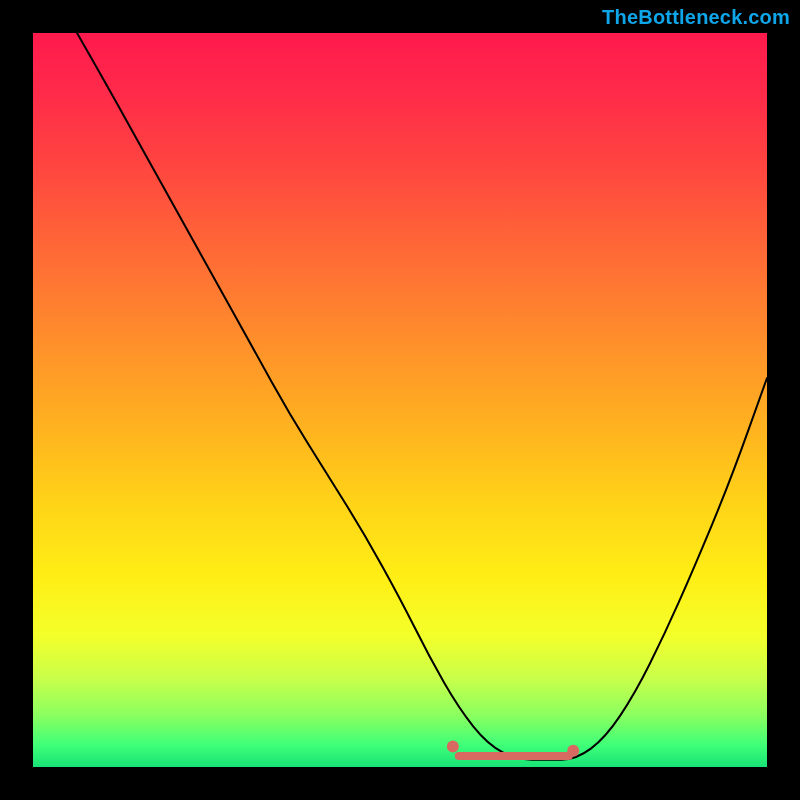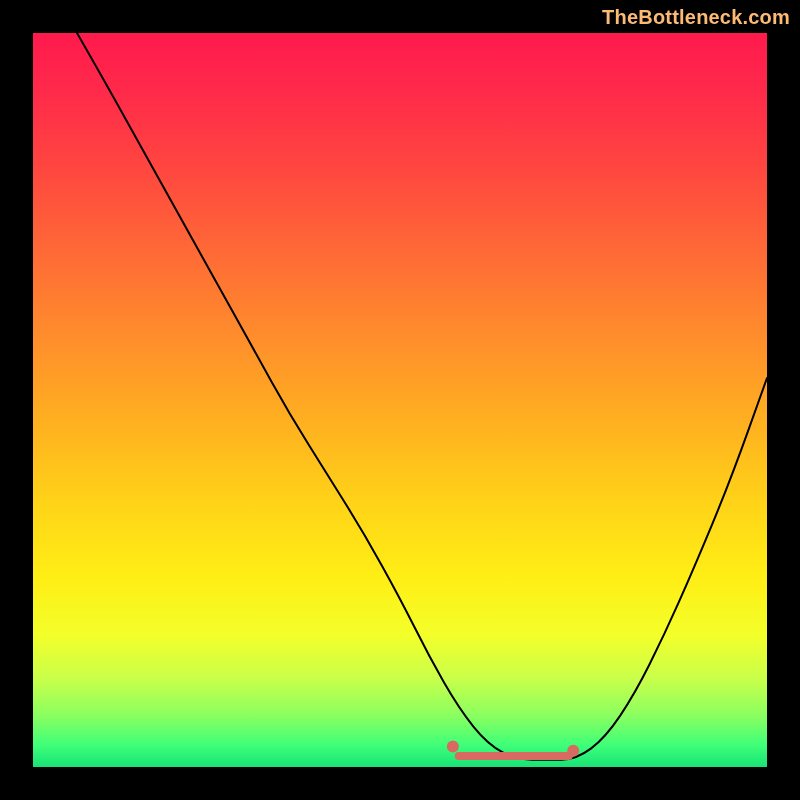--- a/index.html
+++ b/index.html
@@ -29,21 +29,21 @@
       #f4ff2a 82%,
       #c8ff4a 88%,
       #8aff60 93%,
       #3fff78 97%,
       #18e376 100%);
   }
   .attribution {
     position: absolute;
     top: 6px;
     right: 10px;
-    color: #fdba74;
+    color: #0ea5e9;
     font-size: 20px;
     font-weight: 600;
     letter-spacing: 0.2px;
   }
   svg.plot {
     position: absolute;
     left: 0;
     top: 0;
     width: 734px;
     height: 734px;

